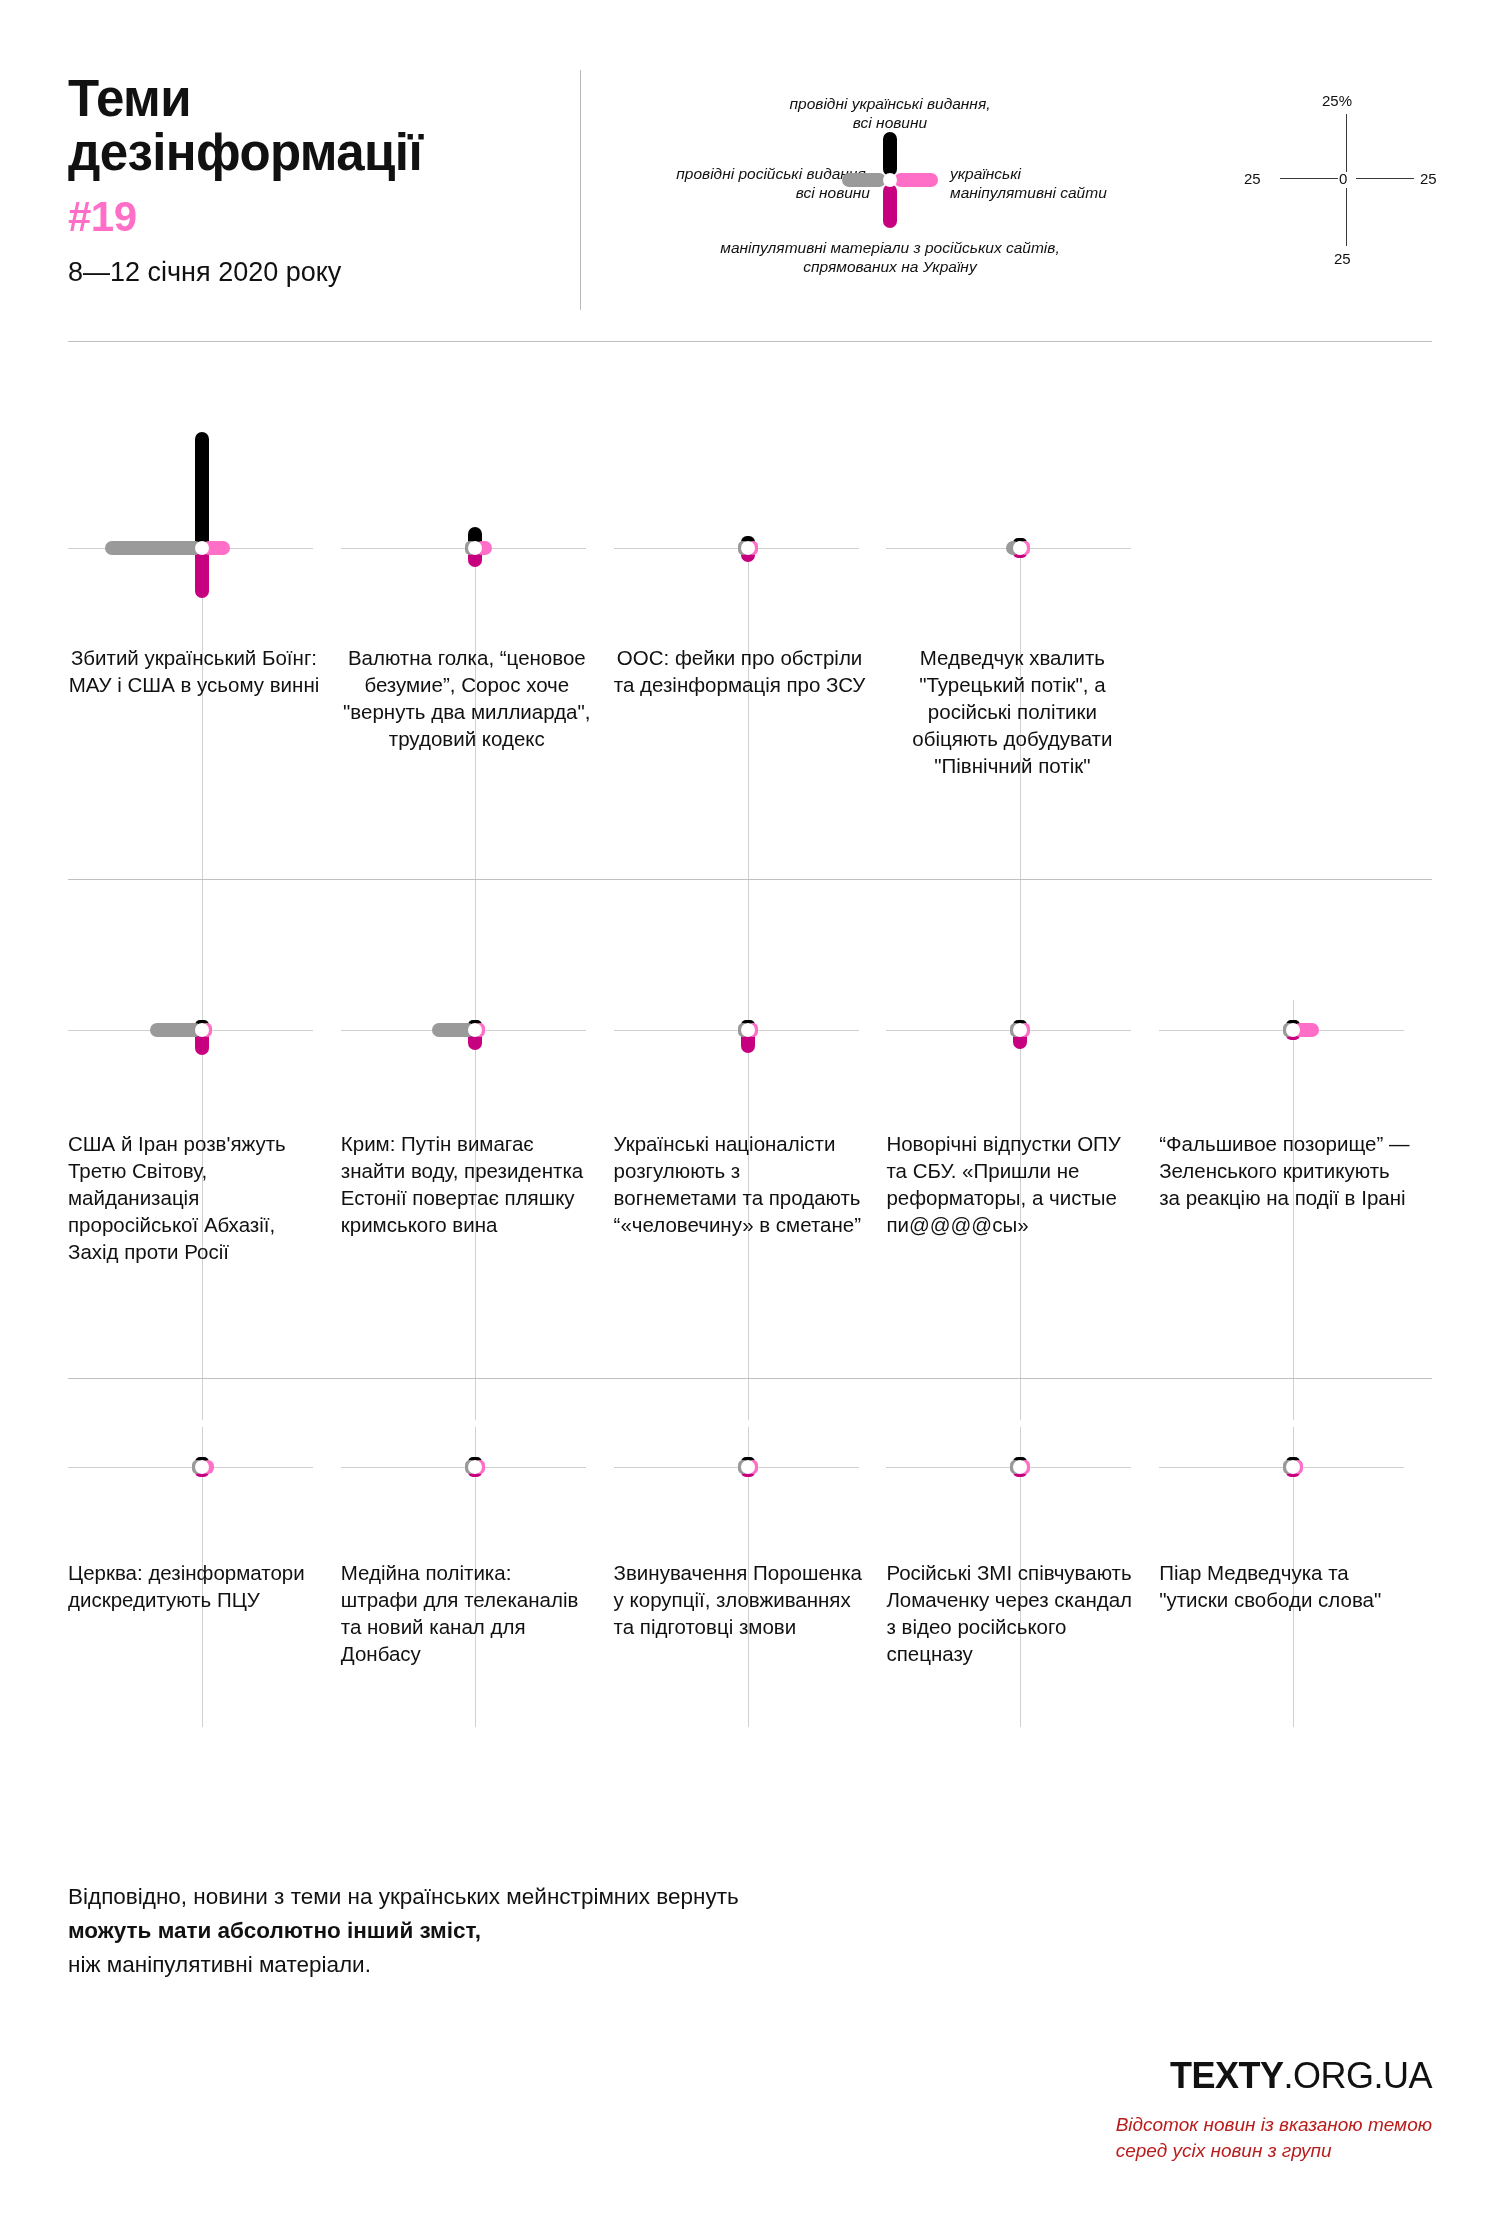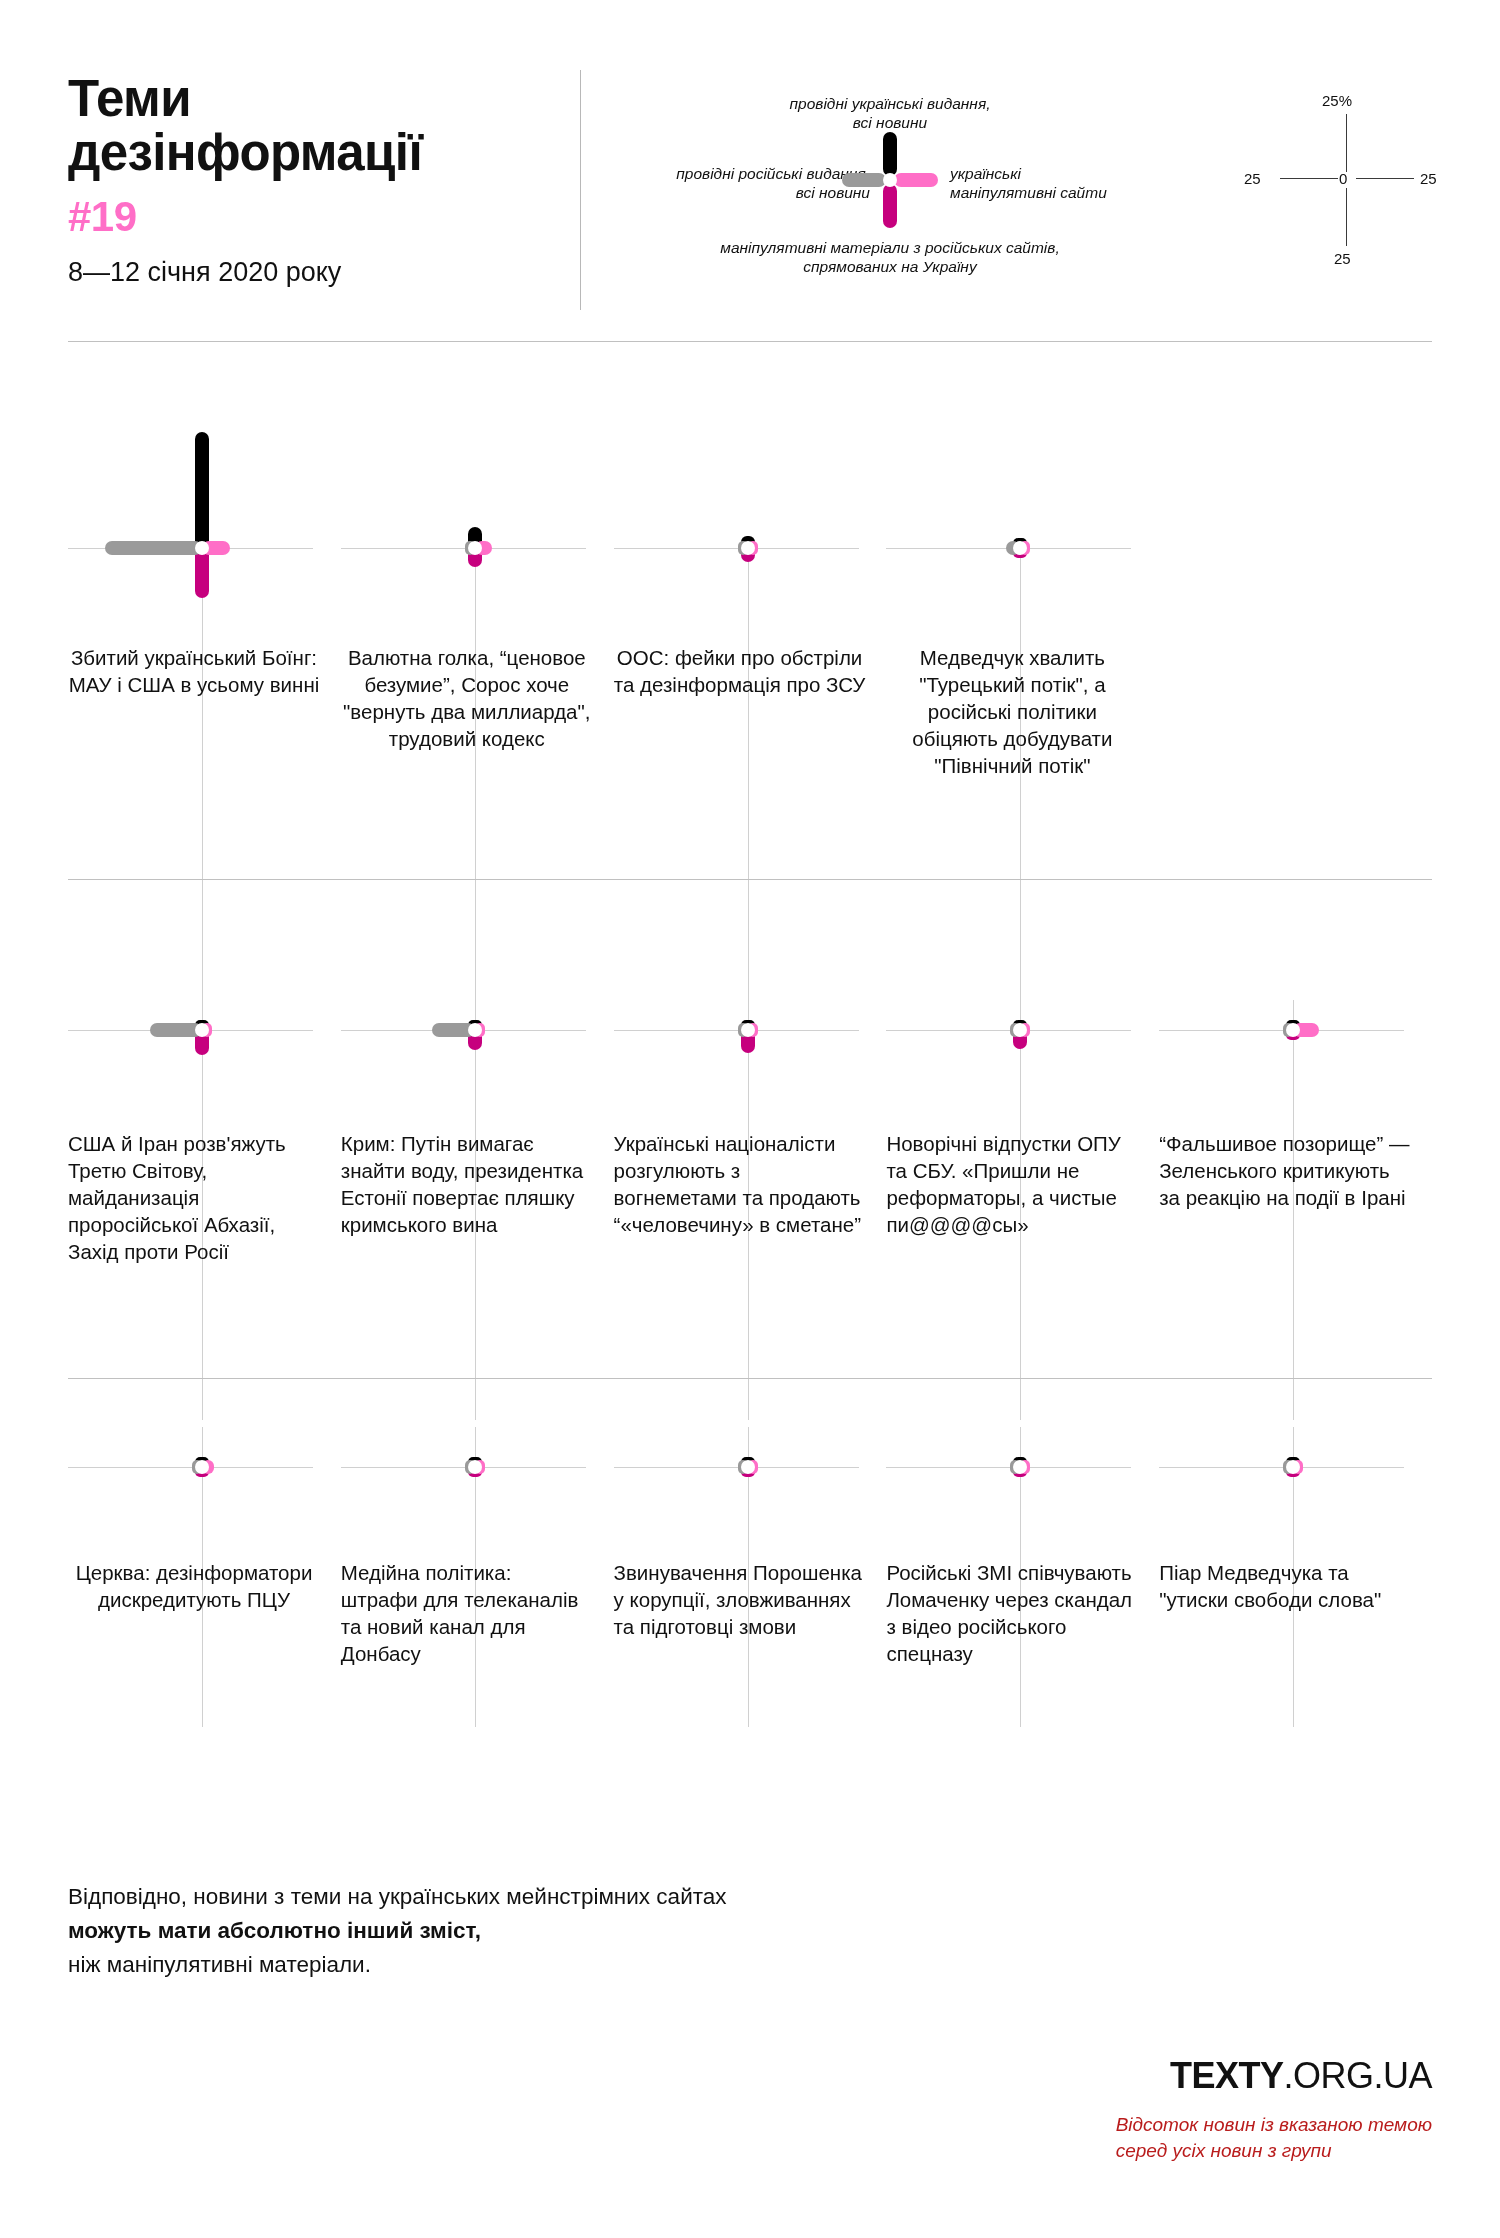--- a/index.html
+++ b/index.html
@@ -358,21 +358,21 @@
         <div class="bar bar-left" style="width: 10px; left: 124px; top: 143px;"></div>
         <div class="bar bar-right" style="width: 25.96px; left: 134px; top: 143px;"></div>
         <div class="hub" style="left: 127px; top: 143px;"></div>
       </div>
       <div class="caption">“Фальшивое позорище” — Зеленського критикують за реакцію на події в Ірані</div>
     </div>
   </div>
 
 <div class="rule" id="rule3"></div>
 <div class="row" id="row3">
-    <div class="cell" style="left: 0px; text-align: center;">
+    <div class="cell" style="left: 0px;">
       <div class="plot">
         <div class="axis-h" style="top: 88px;"></div>
         <div class="axis-v" style="left: 134px; top: 48px; height: 300px;"></div>
         <div class="bar bar-up" style="left: 127px; height: 10px; top: 78px;"></div>
         <div class="bar bar-down" style="left: 127px; height: 10px; top: 88px;"></div>
         <div class="bar bar-left" style="width: 10px; left: 124px; top: 81px;"></div>
         <div class="bar bar-right" style="width: 12.272px; left: 134px; top: 81px;"></div>
         <div class="hub" style="left: 127px; top: 81px;"></div>
       </div>
       <div class="caption">Церква: дезінформатори дискредитують ПЦУ</div>
@@ -422,20 +422,20 @@
         <div class="bar bar-left" style="width: 10px; left: 124px; top: 81px;"></div>
         <div class="bar bar-right" style="width: 10px; left: 134px; top: 81px;"></div>
         <div class="hub" style="left: 127px; top: 81px;"></div>
       </div>
       <div class="caption">Піар Медведчука та "утиски свободи слова"</div>
     </div>
   </div>
 
 <div class="footer">
   <div class="footer-note">
-    <div>Відповідно, новини з теми на українських мейнстрімних сайтах</div>
+    <div>Відповідно, новини з теми на українських мейнстрімних вернуть</div>
     <div class="bold">можуть мати абсолютно інший зміст,</div>
     <div>ніж маніпулятивні матеріали.</div>
   </div>
   <div class="brand"><span>TEXTY</span><span class="suffix">.ORG.UA</span></div>
   <div class="brand-sub">Відсоток новин із вказаною темою
 серед усіх новин з групи</div>
 </div>
 
 </body></html>

